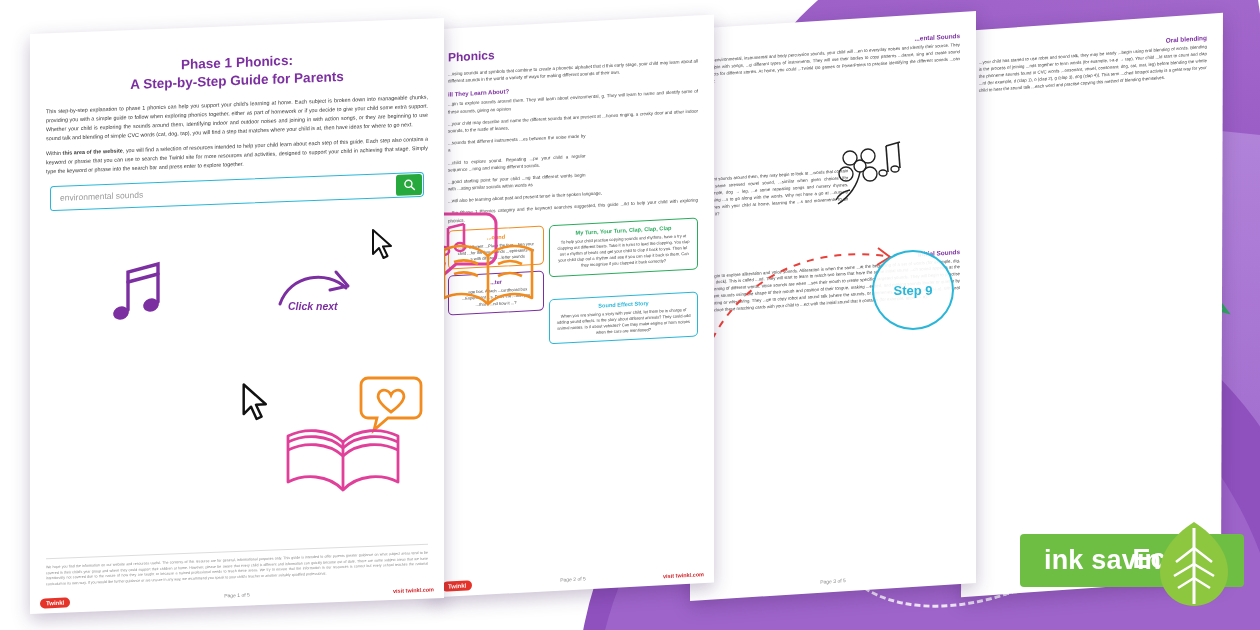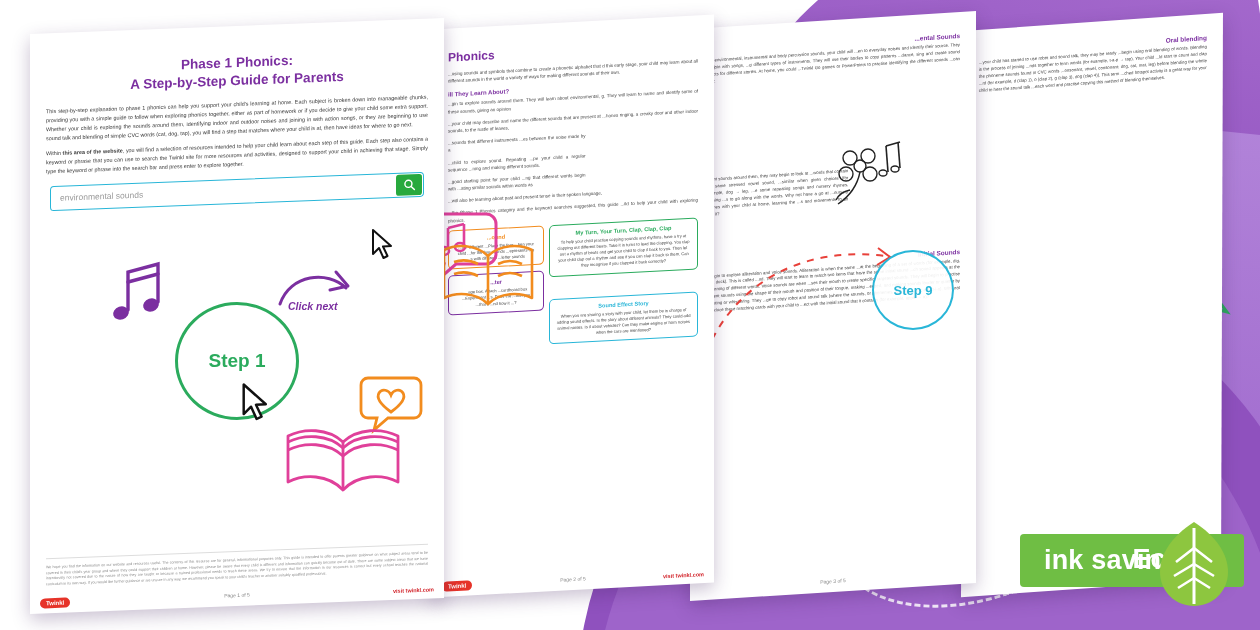--- a/index.html
+++ b/index.html
@@ -368,21 +368,20 @@
     </g>
   </svg>
 
   <svg class="doodle" style="left:276px;top:268px;" width="76" height="44" viewBox="0 0 76 44">
     <path d="M4 36 C14 6 52 2 70 20" fill="none" stroke="#7b2fa0" stroke-width="3" stroke-linecap="round"></path>
     <path d="M60 4 L72 18 L54 22" fill="none" stroke="#7b2fa0" stroke-width="3" stroke-linecap="round" stroke-linejoin="round"></path>
   </svg>
 
   <div class="click-here">Click next</div>
 
-  <div class="step-circle step1">Step 1</div>
 
   <svg class="doodle" style="left:240px;top:382px;" width="32" height="42" viewBox="0 0 26 34">
     <path d="M3 2 L3 26 L9 20 L13.5 30 L17.5 28 L13 18.5 L21 18 Z" fill="#ffffff" stroke="#111" stroke-width="2" stroke-linejoin="round"></path>
   </svg>
 
   <svg class="doodle" style="left:358px;top:372px;" width="66" height="64" viewBox="0 0 66 64">
     <path d="M10 6 h46 a7 7 0 0 1 7 7 v26 a7 7 0 0 1 -7 7 h-26 l-14 12 3 -12 h-9 a7 7 0 0 1 -7 -7 v-26 a7 7 0 0 1 7 -7 z" fill="none" stroke="#f28c1e" stroke-width="2.8"></path>
     <path d="M33 40 C22 32 18 26 21 21 C24 16 31 18 33 23 C35 18 42 16 45 21 C48 26 44 32 33 40 Z" fill="none" stroke="#f28c1e" stroke-width="2.8"></path>
   </svg>
 

